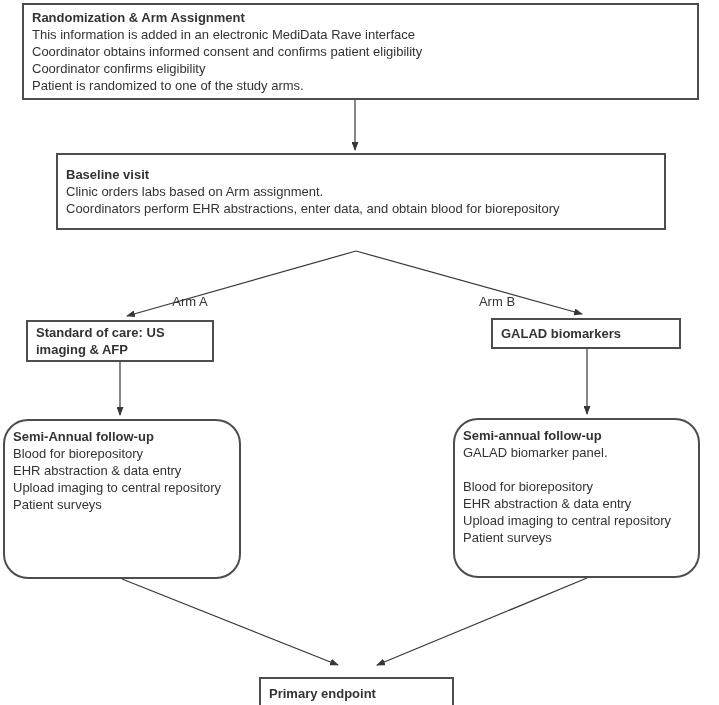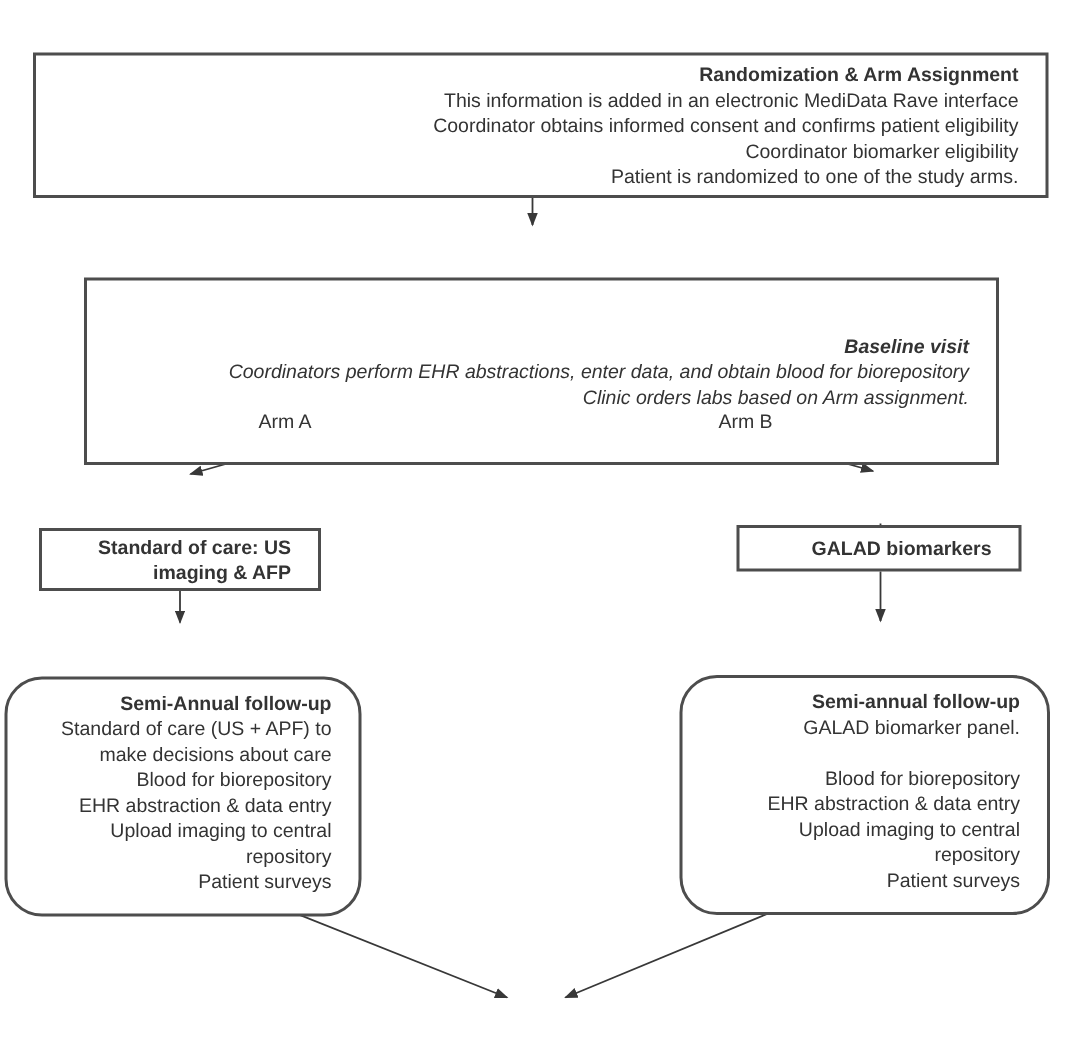--- a/index.html
+++ b/index.html
@@ -20,31 +20,31 @@
     overflow:hidden;
   }
   .node{
     position:absolute;
     box-sizing:border-box;
     border:2px solid var(--border);
     background:var(--bg);
     display:flex;
     flex-direction:column;
     justify-content:center;
-    text-align:right;
-    padding:4px 18px;
-    margin-top:32px;
+    text-align:left;
+    padding:4px 8px;
   }
   .node.top-align{justify-content:flex-start;padding-top:7px;border-radius:25px;}
   .node-title{font-weight:bold;}
   .node-lines div{min-height:17px;}
   .arm-label{
     position:absolute;
     text-align:center;
     width:70px;
+    margin-top:21px;
   }
   svg.arrows{
     position:absolute;left:0;top:0;width:719px;height:705px;
     pointer-events:none;
   }
   svg.arrows line{stroke:var(--arrow);stroke-width:1.2;}
   svg.arrows .arrowhead{fill:var(--arrow);}
 </style>
 </head>
 <body>
@@ -64,48 +64,47 @@
     <line x1="587" y1="349" x2="587" y2="414" marker-end="url(#ah)"></line>
     <line x1="122" y1="579" x2="338" y2="665" marker-end="url(#ah)"></line>
     <line x1="587" y1="578" x2="377" y2="665" marker-end="url(#ah)"></line>
   </svg>
 
   <div class="node" style="left:22px;top:3px;width:677px;height:97px;">
     <div class="node-title">Randomization &amp; Arm Assignment</div>
     <div class="node-lines">
         <div>This information is added in an electronic MediData Rave interface</div>
         <div>Coordinator obtains informed consent and confirms patient eligibility</div>
-        <div>Coordinator biomarker eligibility</div>
+        <div>Coordinator confirms eligibility</div>
         <div>Patient is randomized to one of the study arms.</div>
       </div>
   </div>
 
-  <div class="node" style="left:56px;top:153px;width:610px;height:125px;font-style:italic;">
+  <div class="node" style="left:56px;top:153px;width:610px;height:77px;">
     <div class="node-title">Baseline visit</div>
     <div class="node-lines">
+        <div>Clinic orders labs based on Arm assignment.</div>
         <div>Coordinators perform EHR abstractions, enter data, and obtain blood for biorepository</div>
-        <div>Clinic orders labs based on Arm assignment.</div>
       </div>
   </div>
 
   <div class="arm-label" style="left:155px;top:272px;">Arm A</div>
   <div class="arm-label" style="left:462px;top:272px;text-align:center;">Arm B</div>
 
   <div class="node" style="left:491px;top:318px;width:190px;height:31px;">
     <div class="node-title">GALAD biomarkers</div>
   </div>
 
   <div class="node" style="left:26px;top:320px;width:188px;height:42px;">
     <div class="node-title">Standard of care: US imaging &amp; AFP</div>
   </div>
 
   <div class="node top-align" style="left:3px;top:419px;width:238px;height:160px;">
     <div class="node-title">Semi-Annual follow-up</div>
     <div class="node-lines">
-        <div>Standard of care (US + APF) to make decisions about care</div>
         <div>Blood for biorepository</div>
         <div>EHR abstraction &amp; data entry</div>
         <div>Upload imaging to central repository</div>
         <div>Patient surveys</div>
       </div>
   </div>
 
   <div class="node top-align" style="left:453px;top:418px;width:247px;height:160px;">
     <div class="node-title">Semi-annual follow-up</div>
     <div class="node-lines">

